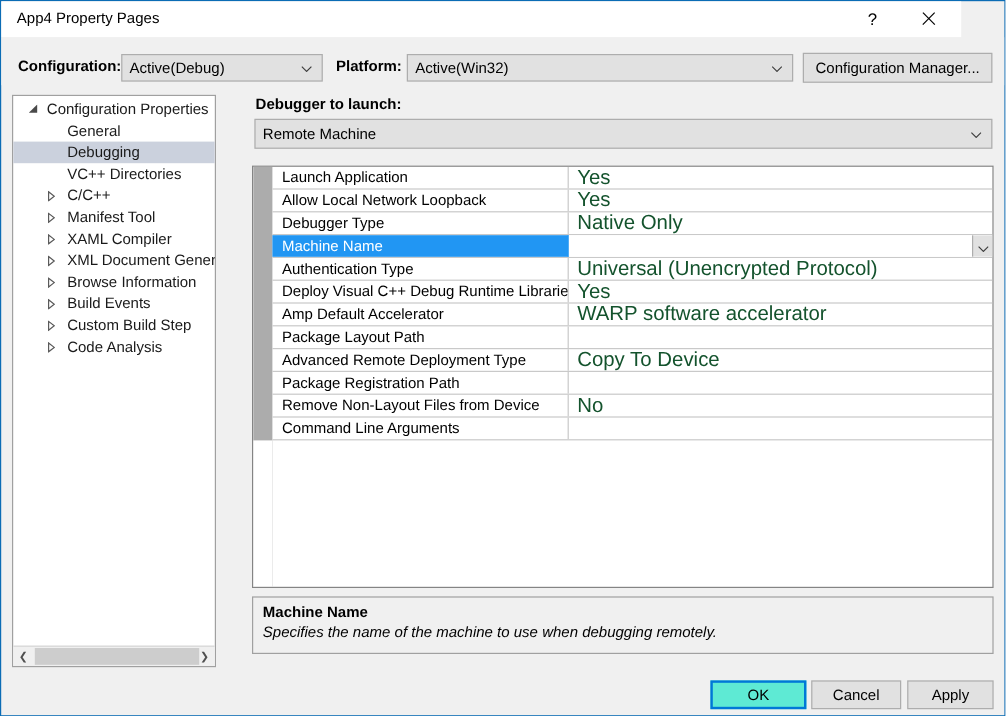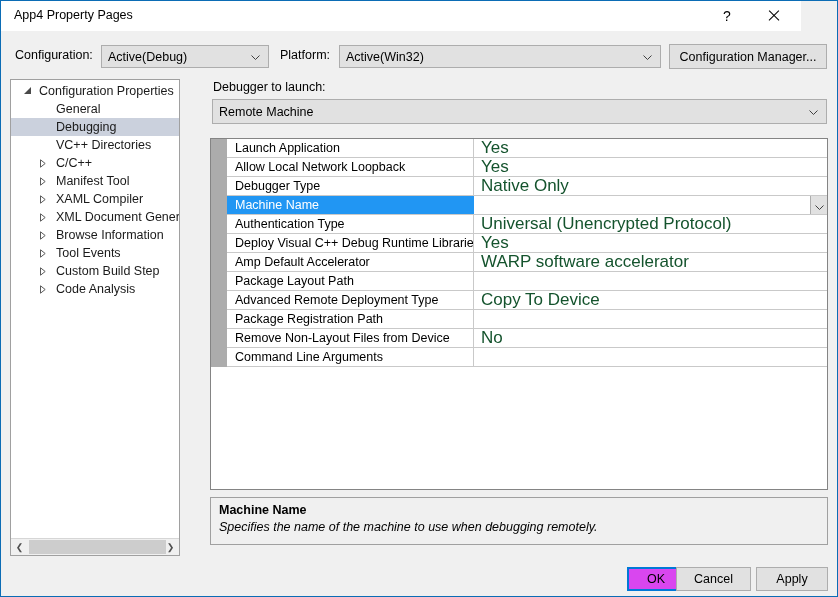--- a/index.html
+++ b/index.html
@@ -80,20 +80,21 @@
     left: 0; top: 30px;
     width: 836px;
     height: 40px;
     background: #f0f0f0;
   }
   .lbl {
     position: absolute;
     font-size: 12.5px;
     color: #000;
     white-space: nowrap;
+    font-weight: bold;
   }
   .lbl-config   { left: 14px;  top: 47px; }
   .lbl-platform { left: 279px; top: 47px; }
 
   .combo {
     position: absolute;
     box-sizing: border-box;
     background: #e1e1e1;
     border: 1px solid #adadad;
     height: 23px;
@@ -303,22 +304,22 @@
     font-weight: bold;
     color: #000;
     line-height: 17px;
   }
   .desc-body {
     font-size: 12.5px;
     color: #000;
     line-height: 17px;
     font-style: italic;
   }
-  .btn-ok     { left: 591px; top: 566px; width: 58px; height: 24px;
-                border: 2px solid #0078d7; background: #d946ef; margin-left: 35px; }
+  .btn-ok     { left: 591px; top: 566px; width: 80px; height: 24px;
+                border: 2px solid #0078d7; background: #5eead4; }
   .btn-cancel { left: 675px; top: 566px; width: 75px; height: 24px; }
   .btn-apply  { left: 755px; top: 566px; width: 72px; height: 24px; }
 </style>
 </head>
 <body>
 
 <div class="window">
 
   <div class="titlebar">
     <div class="title-text">App4 Property Pages</div>
@@ -412,21 +413,21 @@
             </svg>
           </span>
           <span class="tlabel">Browse Information</span>
         </div>
         <div class="tnode lvl1">
           <span class="tri">
             <svg width="8" height="9" viewBox="0 0 8 9">
               <path d="M1.5 0.8 L6.2 4.5 L1.5 8.2 Z" fill="none" stroke="#5a5a5a" stroke-width="1"></path>
             </svg>
           </span>
-          <span class="tlabel">Tool Events</span>
+          <span class="tlabel">Build Events</span>
         </div>
         <div class="tnode lvl1">
           <span class="tri">
             <svg width="8" height="9" viewBox="0 0 8 9">
               <path d="M1.5 0.8 L6.2 4.5 L1.5 8.2 Z" fill="none" stroke="#5a5a5a" stroke-width="1"></path>
             </svg>
           </span>
           <span class="tlabel">Custom Build Step</span>
         </div>
         <div class="tnode lvl1">

